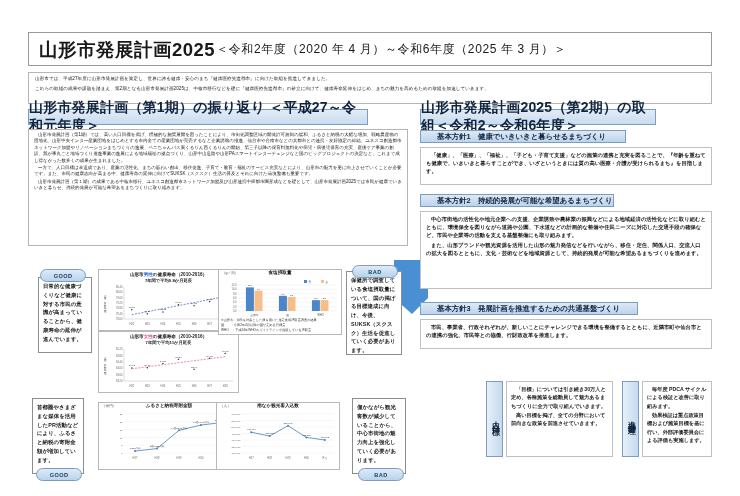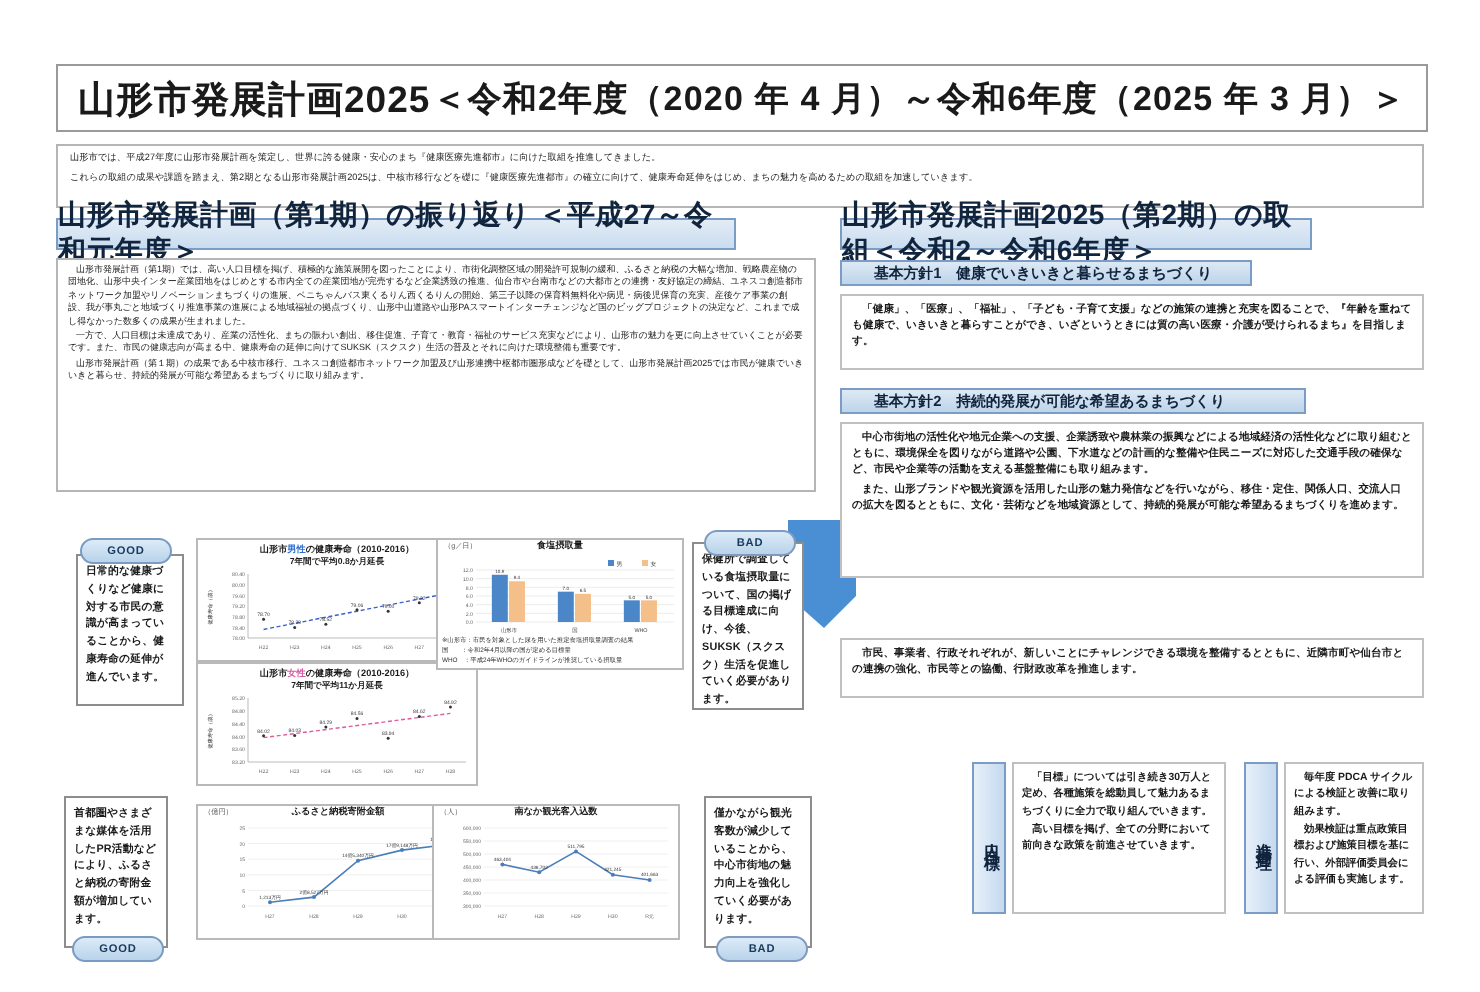--- a/index.html
+++ b/index.html
@@ -16,21 +16,21 @@
   .title-row{
     position:absolute;left:28px;top:32px;width:684px;height:34px;
     display:flex;align-items:stretch;gap:19px;
   }
   .title-box{
     flex:1;border:1px solid #9a9a9a;background:#fff;
     display:flex;align-items:center;padding:0 10px;
     box-sizing:border-box;
   }
   .title-main{font-size:18.5px;font-weight:bold;letter-spacing:.5px;white-space:nowrap;}
-  .title-sub{font-size:17px;font-weight:bold;letter-spacing:.6px;white-space:nowrap;margin-left:1px;}
+  .title-sub{font-size:12px;font-weight:normal;letter-spacing:.6px;white-space:nowrap;margin-left:1px;}
   .gaiyo{
     width:58px;border:1px solid #8f8f8f;background:#fff;
     display:flex;align-items:center;justify-content:center;
     font-size:12px;font-weight:bold;letter-spacing:1px;
   }
 
   
   .intro{
     position:absolute;left:28px;top:72px;width:684px;height:32px;
     border:1px solid #b5b5b5;background:#fff;box-sizing:border-box;
@@ -71,21 +71,21 @@
     font-size:7.4px;font-weight:bold;color:#10243d;
   }
   .pol-body{
     position:absolute;left:420px;width:292px;box-sizing:border-box;
     border:1px solid #c0c0c0;background:#fff;padding:3px 5px;
   }
   .pol-body p{margin:0 0 1px 0;font-size:5.3px;line-height:1.55;text-indent:5px;font-weight:bold;letter-spacing:.05px;}
 
   #pol1-head{top:130px;}
   #pol1-body{top:147px;height:38px;}
-  #pol2-head{top:194px;width:233px;}
+  #pol2-head{top:194px;width:194px;}
   #pol2-body{top:211px;height:78px;}
   #pol3-head{top:302px;width:218px;}
   #pol3-body{top:319px;height:30px;}
 
   
   .vlabel{
     position:absolute;width:17px;box-sizing:border-box;
     background:linear-gradient(90deg,#e7f0f9,#c5d9ee);
     border:1px solid #7b9cc4;
     writing-mode:vertical-rl;
@@ -187,20 +187,21 @@
   <div class="pol-body" id="pol1-body">
     <p>「健康」、「医療」、「福祉」、「子ども・子育て支援」などの施策の連携と充実を図ることで、『年齢を重ねても健康で、いきいきと暮らすことができ、いざというときには質の高い医療・介護が受けられるまち』を目指します。</p>
   </div>
 
   <div class="pol-head" id="pol2-head">基本方針2　持続的発展が可能な希望あるまちづくり</div>
   <div class="pol-body" id="pol2-body">
     <p>中心市街地の活性化や地元企業への支援、企業誘致や農林業の振興などによる地域経済の活性化などに取り組むとともに、環境保全を図りながら道路や公園、下水道などの計画的な整備や住民ニーズに対応した交通手段の確保など、市民や企業等の活動を支える基盤整備にも取り組みます。</p>
     <p>また、山形ブランドや観光資源を活用した山形の魅力発信などを行いながら、移住・定住、関係人口、交流人口の拡大を図るとともに、文化・芸術などを地域資源として、持続的発展が可能な希望あるまちづくりを進めます。</p>
   </div>
 
+  <div class="pol-head" id="pol3-head">基本方針3　発展計画を推進するための共通基盤づくり</div>
   <div class="pol-body" id="pol3-body">
     <p>市民、事業者、行政それぞれが、新しいことにチャレンジできる環境を整備するとともに、近隣市町や仙台市との連携の強化、市民等との協働、行財政改革を推進します。</p>
   </div>
 
   <div class="vlabel" id="pop-label">人口目標</div>
   <div class="vbox" id="pop-box">
     <p>「目標」については引き続き30万人と定め、各種施策を総動員して魅力あるまちづくりに全力で取り組んでいきます。</p>
     <p>高い目標を掲げ、全ての分野において前向きな政策を前進させていきます。</p>
   </div>
 

